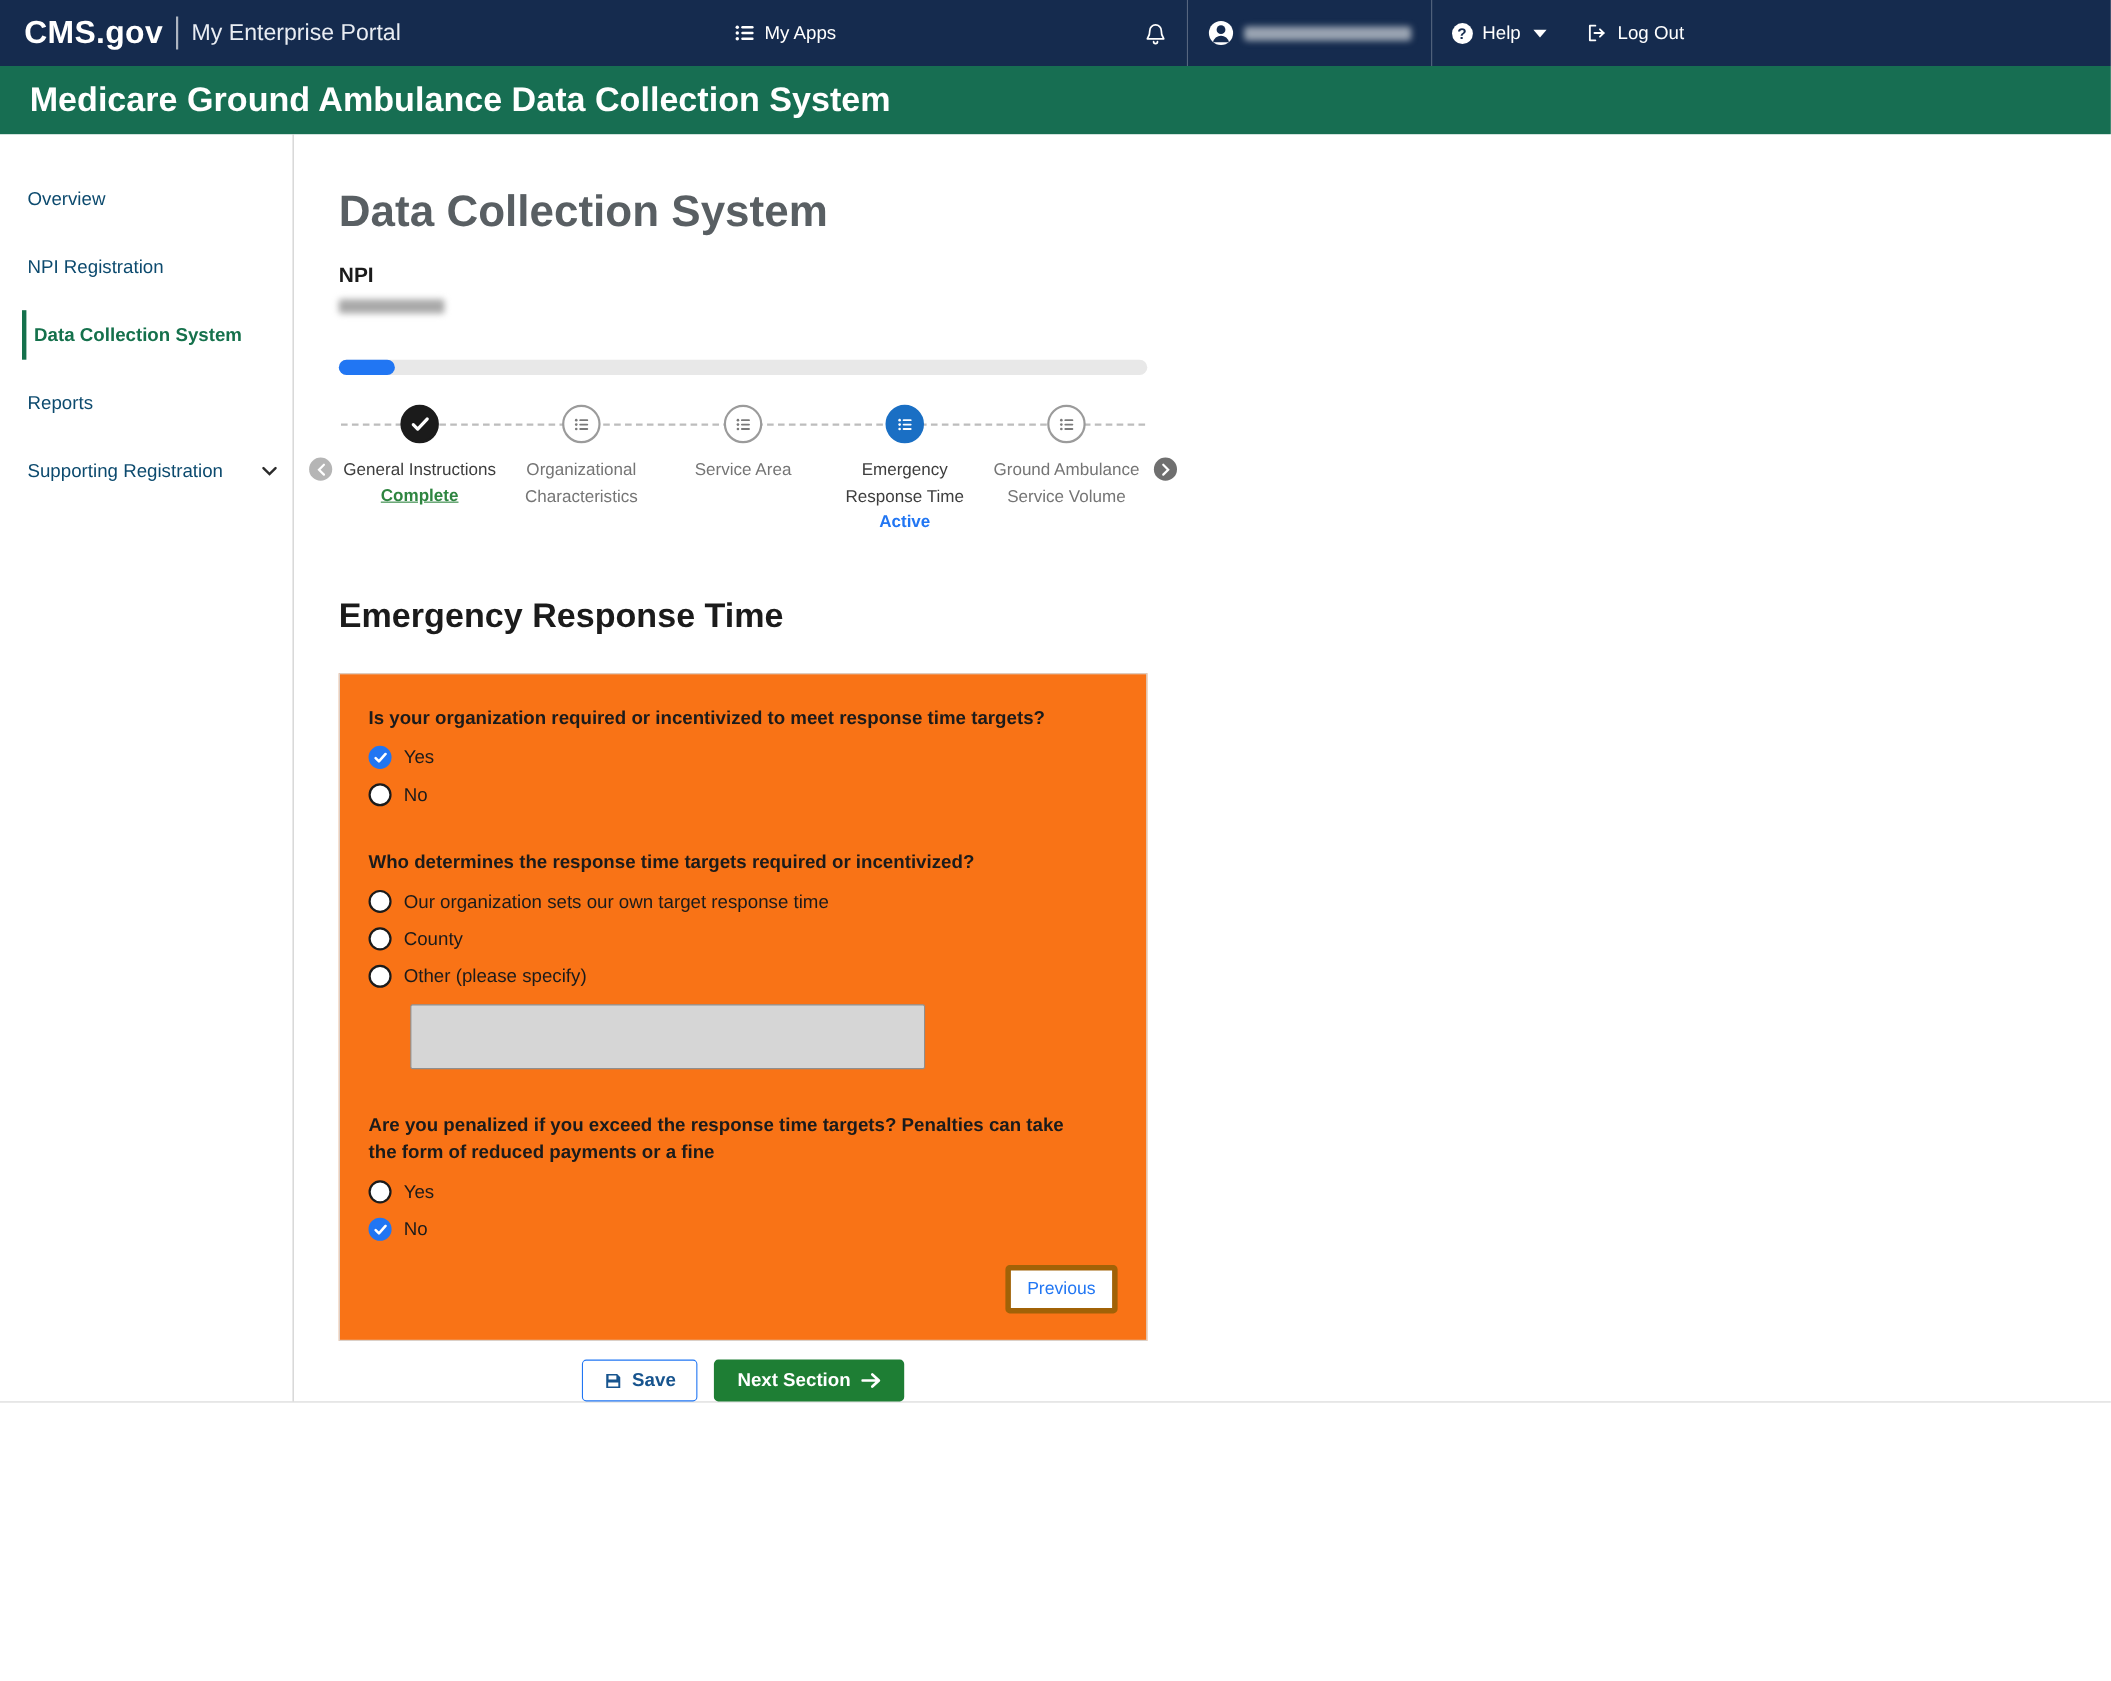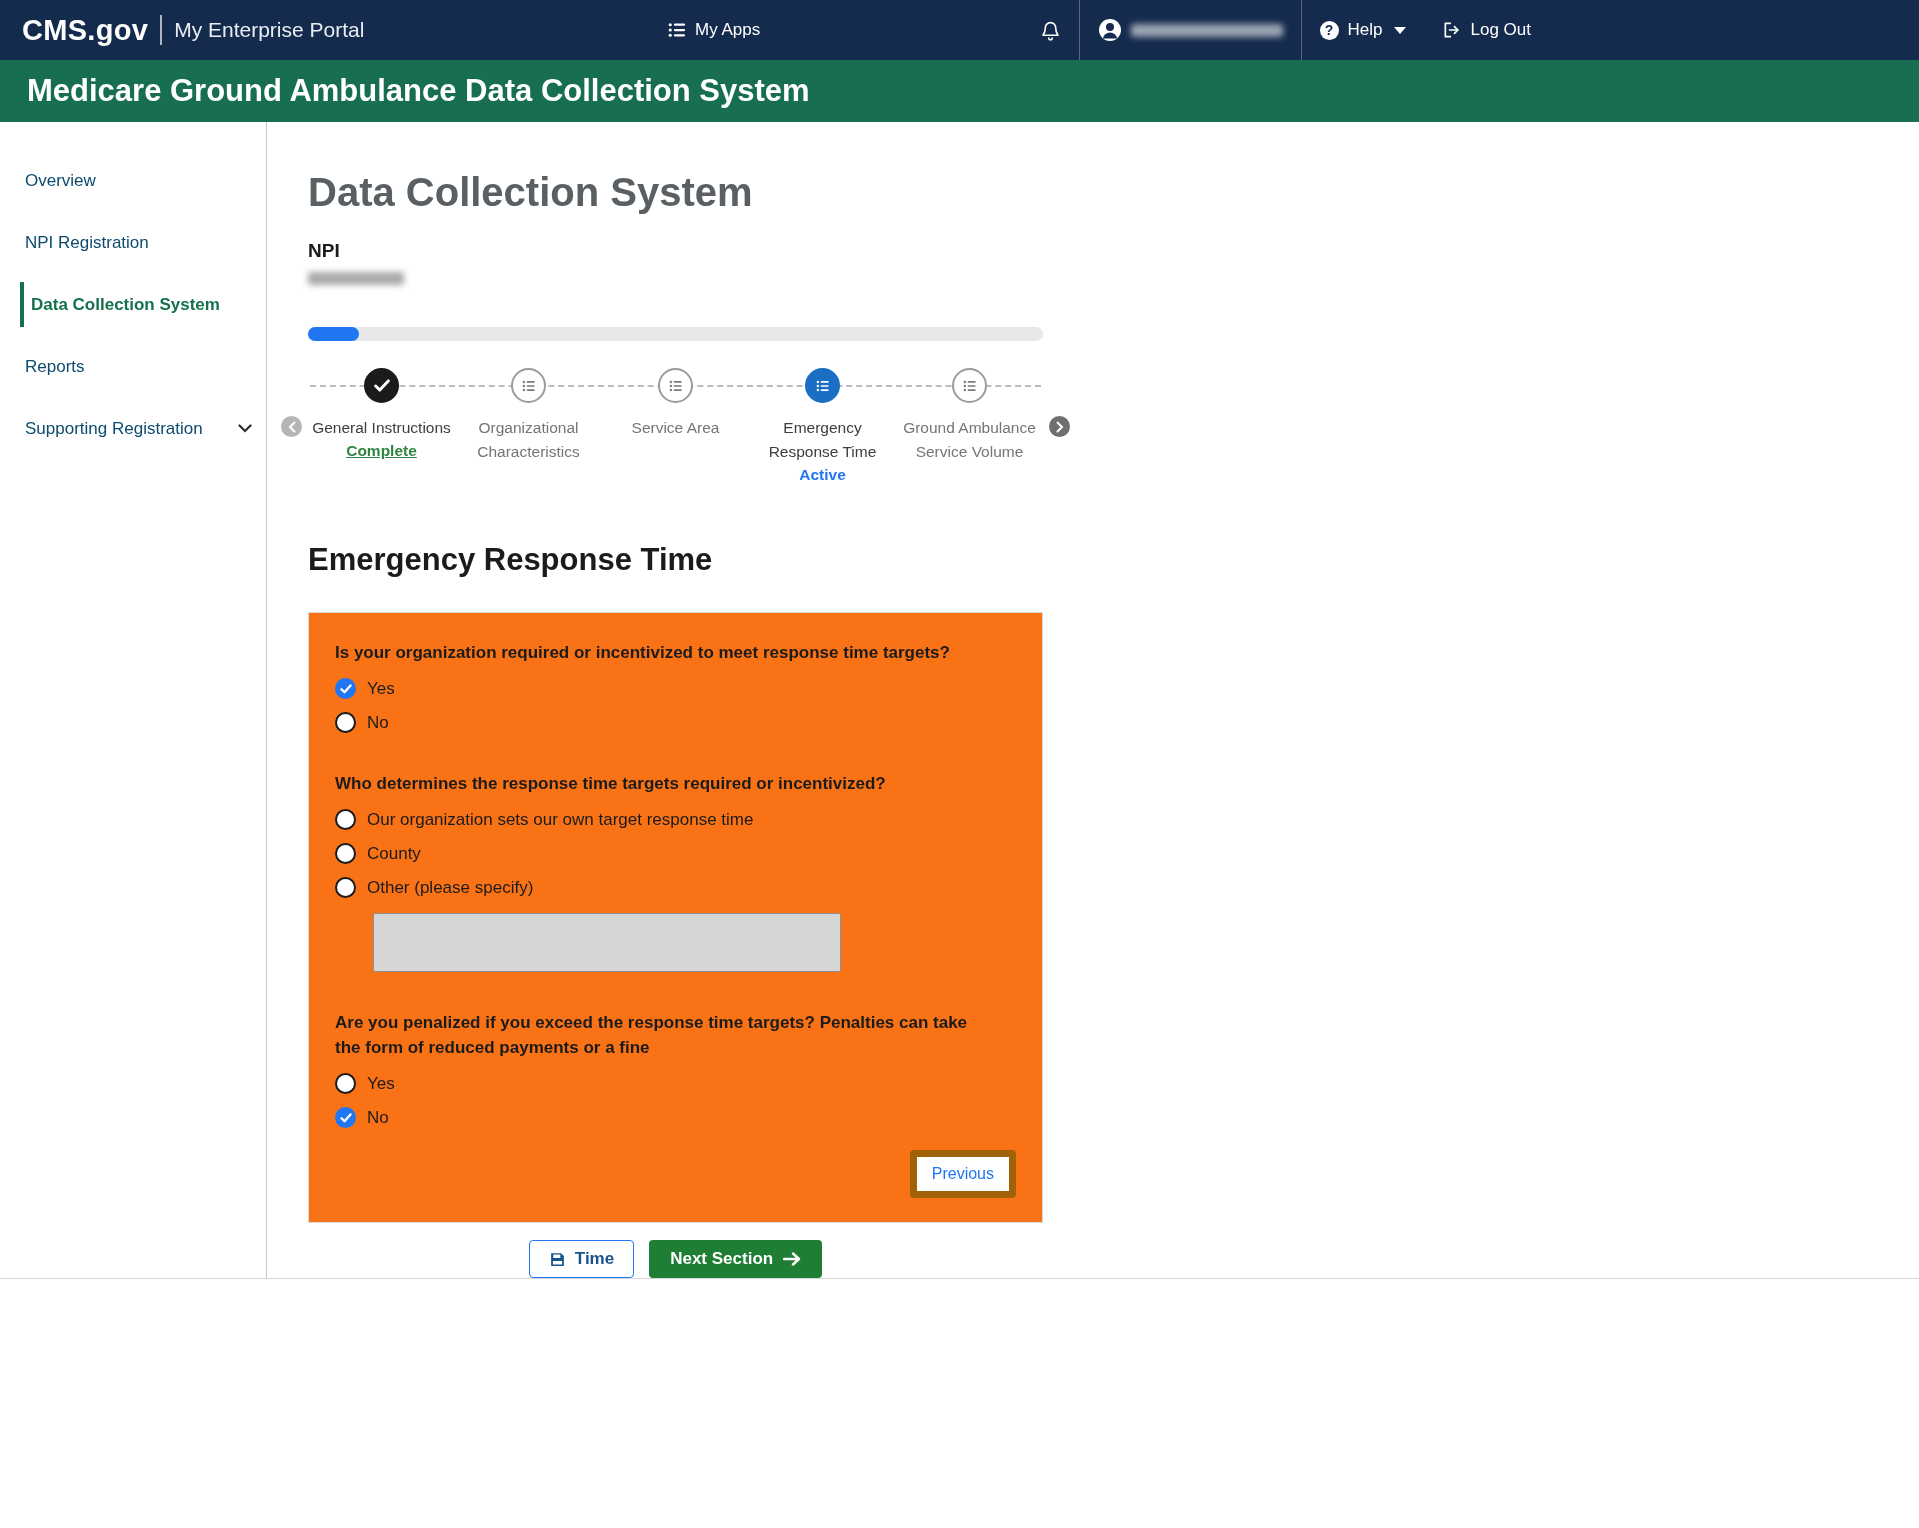--- a/index.html
+++ b/index.html
@@ -87,21 +87,21 @@
   .radio-row { display: flex; align-items: center; gap: 11px; margin-top: 13px; cursor: pointer; }
   .radio { width: 21px; height: 21px; border-radius: 50%; border: 2.5px solid #1b1b1b; background: #fff;
            display: flex; align-items: center; justify-content: center; flex-shrink: 0; }
   .radio svg { display: none; }
   .radio.checked { background: #2176f3; border-color: #2176f3; }
   .radio.checked svg { display: block; }
   .radio-label { font-size: 17px; color: #1b1b1b; }
   .other-input { display: block; margin: 15px 0 0 38px; width: 468px; height: 59px;
                  background: #d6d6d6; border: 1px solid #8f8f8f; border-radius: 2px; resize: none; }
   .card-footer { display: flex; justify-content: flex-end; margin-top: 22px; }
-  .btn-previous { background: #fff; border: 7px solid #a16207; color: #2176f3; font-size: 16px;
+  .btn-previous { background: #fff; border: 5px solid #a16207; color: #2176f3; font-size: 16px;
                   padding: 8px 15px; border-radius: 4px; cursor: pointer; font-family: inherit; }
 
   
   .actions { width: 735px; display: flex; justify-content: center; gap: 15px; margin-top: 17px; }
   .btn-save { display: flex; align-items: center; gap: 9px; background: #fff; border: 1px solid #2176f3;
               color: #17548e; font-weight: bold; font-size: 17px; padding: 8px 19px; border-radius: 4px;
               cursor: pointer; font-family: inherit; }
   .btn-next { display: flex; align-items: center; gap: 10px; background: #1e7e34; border: none; color: #fff;
               font-weight: bold; font-size: 17px; padding: 9px 21px; border-radius: 4px;
               cursor: pointer; font-family: inherit; }
@@ -375,21 +375,21 @@
       </div>
     </section>
 
     <div class="actions">
       <button class="btn-save">
         <span>
           <svg viewBox="0 0 24 24" width="17" height="17" fill="#17548e" fill-rule="evenodd">
             <path d="M3 3h14l4 4v14H3V3zm3 2v5h10V5H6zm-.5 9v5h13v-5h-13z"></path>
           </svg>
         </span>
-        <span>Time</span>
+        <span>Save</span>
       </button>
       <button class="btn-next">
         <span>Next Section</span>
         <span>
           <svg viewBox="0 0 18 14" width="18" height="14">
               <path d="M1 7h14M10 1.5L16 7l-6 5.5" stroke="#fff" stroke-width="2.4" fill="none" stroke-linecap="round" stroke-linejoin="round"></path>
             </svg>
         </span>
       </button>
     </div>

